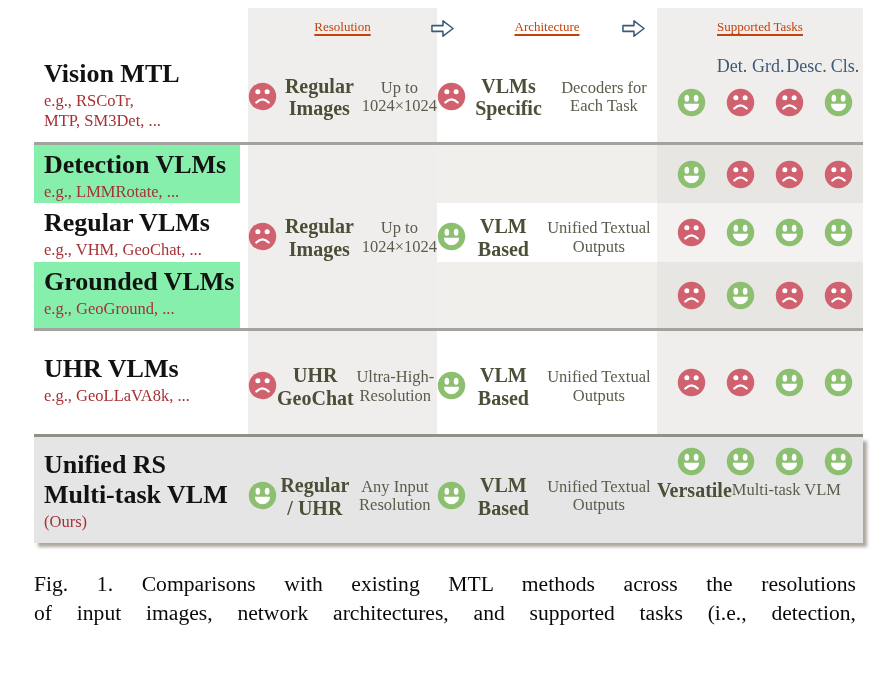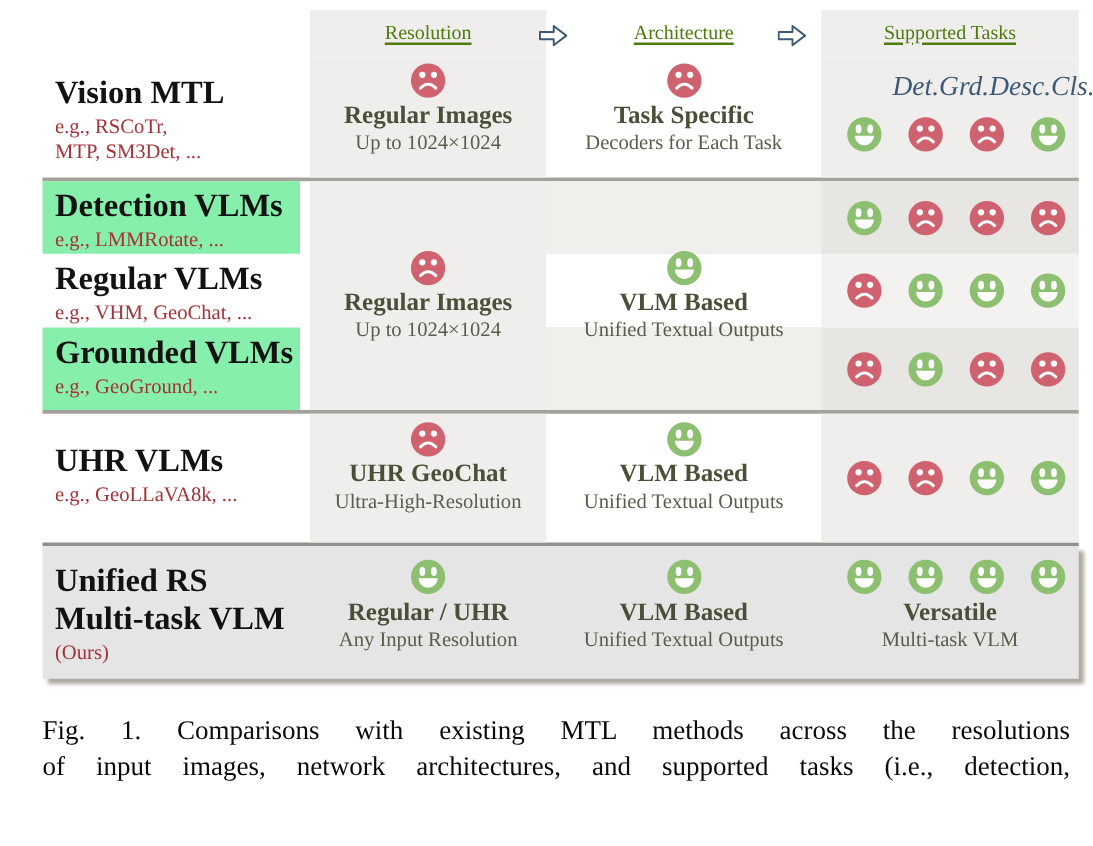--- a/index.html
+++ b/index.html
@@ -12,39 +12,39 @@
   
   .band{background:#f0eeec;}
   .shade{background:#86efac;}
   .tdark{background:#e8e6e3;}
   .tlight{background:#f4f2f0;}
   .arch-striped{background:linear-gradient(to bottom,#f1efec 0 58px,#ffffff 58px 117px,#f1efec 117px 100%);}
   .sep{grid-column:1/-1;background:#a3a29c;}
   .sep.dark{background:#908f8a;}
   
   .hcell{display:flex;align-items:center;justify-content:center;}
-  .colhead{font-size:16px;color:#4d7c0f;text-decoration:underline;
+  .colhead{font-size:13px;color:#c2410c;text-decoration:underline;
            text-underline-offset:3px;text-decoration-thickness:1.5px;}
   .arrow{position:absolute;top:11px;line-height:0;}
   .arrow1{left:397px;} .arrow2{left:588px;}
   
   .labelcell{padding:5px 0 0 10px;}
   .labelcell.p1{padding-top:14px;}
   .labelcell.p5{padding-top:23px;}
   .mname{font-weight:bold;font-size:26px;line-height:1.16;color:#121212;}
   .mex{font-size:16.5px;line-height:1.22;color:#a53236;margin-top:2px;}
   
-  .stack{display:flex;flex-direction:column;align-items:center;text-align:center;}
+  .stack{display:flex;flex-direction:row;align-items:center;text-align:center;}
   .stack .title{font-weight:bold;font-size:20px;line-height:1.12;color:#4d4e37;margin-top:2px;}
   .stack .subtitle{font-size:16.5px;line-height:1.1;color:#5b5c4b;margin-top:2px;}
   .pt5{padding-top:5px;} .pt6{padding-top:6px;}
   .vcenter{justify-content:center;}
   
   .tasklabels{display:grid;grid-template-columns:repeat(4,1fr);justify-items:center;
-              padding:0 0 0 10px;font-style:italic;font-size:22px;color:#3c5a78;margin-left:47px;}
+              padding:0 0 0 10px;font-size:18px;color:#3c5a78;margin-left:47px;}
   .faces4{display:grid;grid-template-columns:repeat(4,1fr);justify-items:center;
           padding:0 0 0 10px;line-height:0;width:196px;box-sizing:content-box;}
   .taskscell{display:flex;flex-direction:column;}
   .taskscell.r1{padding-top:11px;}
   .taskscell.r1 .faces4{margin-top:11px;}
   .taskscell.mid{justify-content:center;}
   .facewrap{line-height:0;}
   
   .highlight{grid-column:1/-1;background:#e5e5e5;
              box-shadow:4px 4px 3px rgba(130,125,110,0.65);
@@ -96,21 +96,21 @@
         <div class="title">Regular Images</div>
         <div class="subtitle">Up to 1024×1024</div>
       </div>
       <div class="cell stack pt5">
         <span class="facewrap"><svg width="29" height="29" viewBox="0 0 30 30">
               <circle cx="15" cy="15" r="14.2" fill="#d06270"></circle>
               <circle cx="10.2" cy="10.2" r="2.6" fill="#fff"></circle>
               <circle cx="19.8" cy="10.2" r="2.6" fill="#fff"></circle>
               <path d="M8.6 21.2 Q15 14.6 21.4 21.2" stroke="#fff" stroke-width="2.4" fill="none" stroke-linecap="round"></path>
             </svg></span>
-        <div class="title">Task Specific</div>
+        <div class="title">VLMs Specific</div>
         <div class="subtitle">Decoders for Each Task</div>
       </div>
       <div class="cell band taskscell r1">
         <div class="tasklabels">
           <span>Det.</span>
           <span>Grd.</span>
           <span>Desc.</span>
           <span>Cls.</span>
         </div>
         <div class="faces4">

